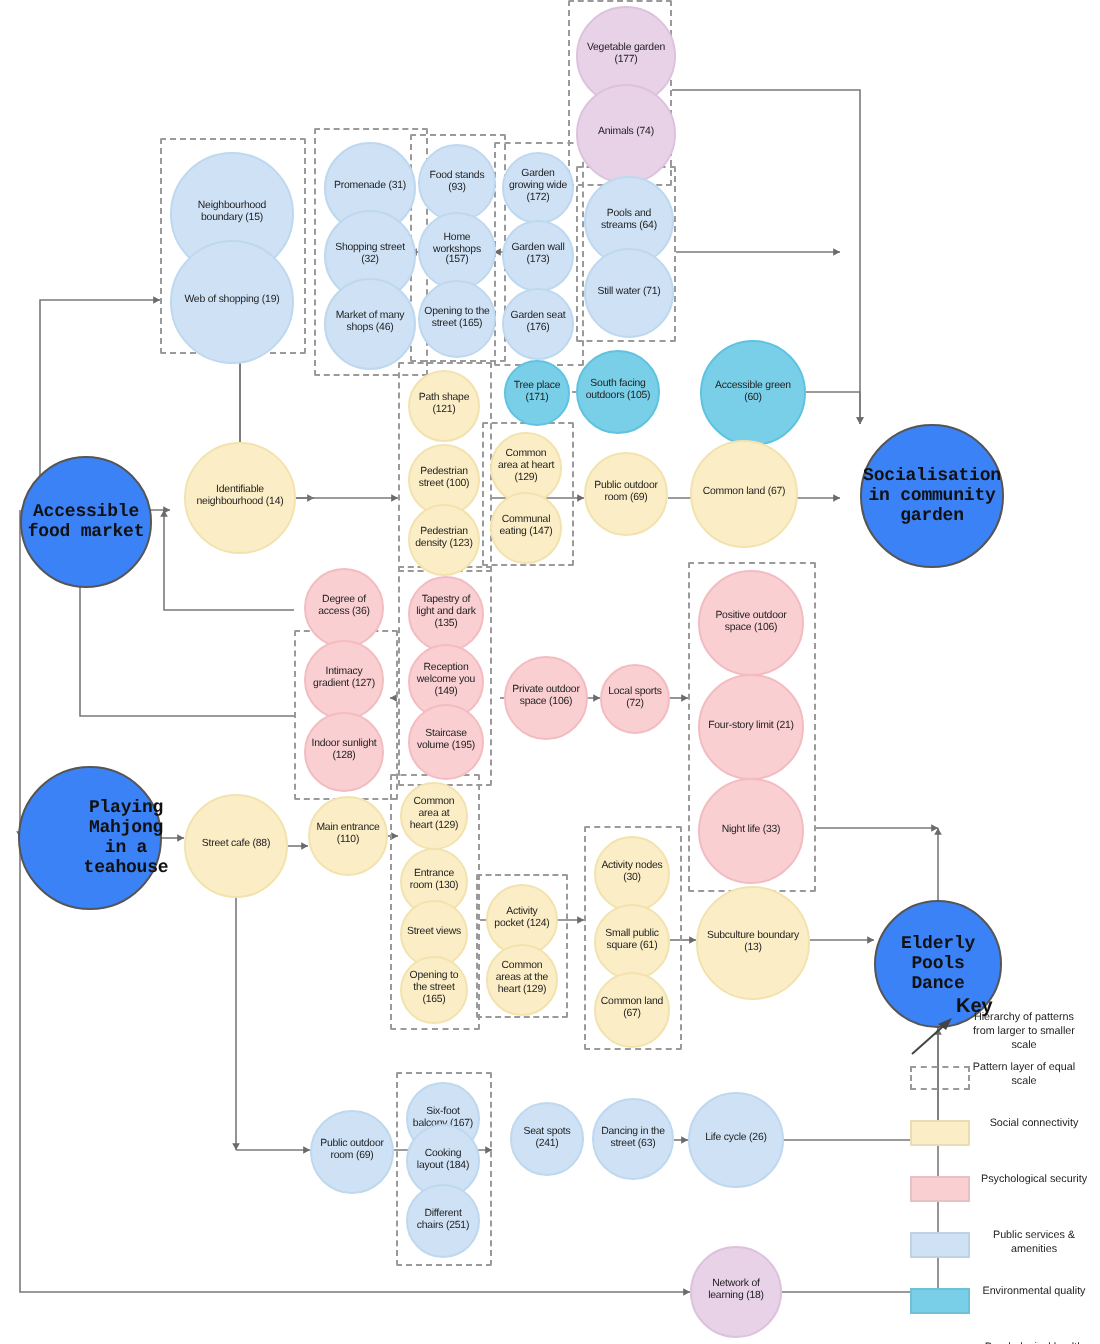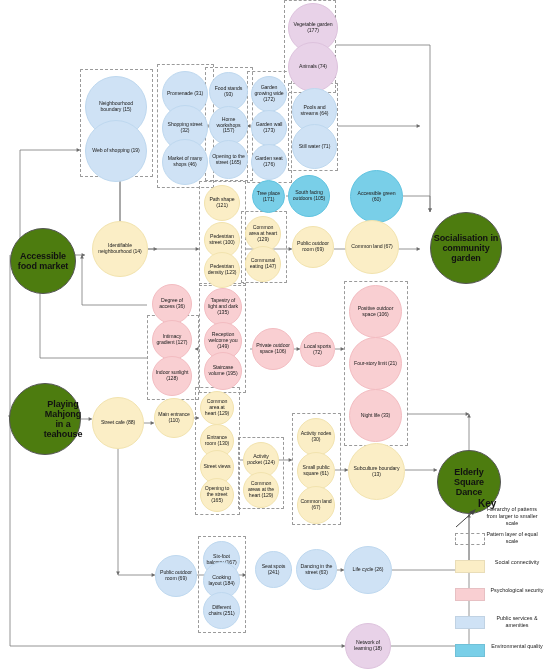--- a/index.html
+++ b/index.html
@@ -2,21 +2,21 @@
 <html><head>
 <meta charset="utf-8">
 <style>
   html,body{margin:0;padding:0;background:#ffffff;}
   body{font-family:"Liberation Sans",sans-serif;}
   #canvas{position:relative;width:550px;height:672px;overflow:hidden;background:#fff;}
   #edges{position:absolute;left:0;top:0;width:550px;height:672px;}
   .node{position:absolute;border-radius:50%;display:flex;align-items:center;justify-content:center;
         text-align:center;box-sizing:border-box;line-height:1.12;letter-spacing:-0.1px;}
   .node span{display:block;padding:0 2px;}
-  .scen{background:#4d7c0f;border:1px solid #555;font-weight:bold;color:#111;}
+  .scen{background:#3b82f6;border:1px solid #555;font-weight:bold;color:#111;font-family:Liberation Mono, monospace;}
   .c-social{background:#fbeec6;border:1px solid #f2e3ae;color:#222;}
   .c-psych{background:#f9cfd2;border:1px solid #f3bcc1;color:#222;}
   .c-public{background:#cfe2f5;border:1px solid #bed8ef;color:#222;}
   .c-env{background:#79cfe8;border:1px solid #5fc3e0;color:#222;}
   .c-health{background:#e8d2e8;border:1px solid #ddc2dd;color:#222;}
   .layer{position:absolute;border:1px dashed #9a9a9a;box-sizing:border-box;border-radius:1px;}
   .key-title{position:absolute;font-weight:bold;font-size:10px;color:#111;}
   .key-label{position:absolute;font-size:5.4px;color:#222;text-align:center;line-height:1.25;}
   .key-swatch{position:absolute;width:30px;height:13px;box-sizing:border-box;}
   .key-dash{position:absolute;width:30px;height:12px;border:1px dashed #9a9a9a;box-sizing:border-box;}
@@ -293,21 +293,21 @@
       <div class="node scen" style="left: 10px; top: 228px; width: 66px; height: 66px; font-size: 9px;">
         <span>Accessible food market</span>
       </div>
       <div class="node scen" style="left: 430px; top: 212px; width: 72px; height: 72px; font-size: 9px;">
         <span>Socialisation in community garden</span>
       </div>
       <div class="node scen" style="left: 9px; top: 383px; width: 72px; height: 72px; font-size: 9px; padding-left: 36px;">
         <span>Playing Mahjong in a teahouse</span>
       </div>
       <div class="node scen" style="left: 437px; top: 450px; width: 64px; height: 64px; font-size: 9px;">
-        <span>Elderly Square Dance</span>
+        <span>Elderly Pools Dance</span>
       </div>
     </div>
 
   <div class="key-title" style="left:478px;top:498px;">Key</div>
   <svg style="position:absolute;left:455px;top:508px;width:22px;height:20px;">
     <line x1="1" y1="19" x2="19" y2="3" stroke="#444" stroke-width="1"></line>
     <polygon points="21,1 14,4 18,7" fill="#444"></polygon>
   </svg>
   <div class="key-label" style="left:482px;top:506px;width:60px;">Hierarchy of patterns from larger to smaller scale</div>
   <div class="key-dash" style="left:455px;top:533px;"></div>

